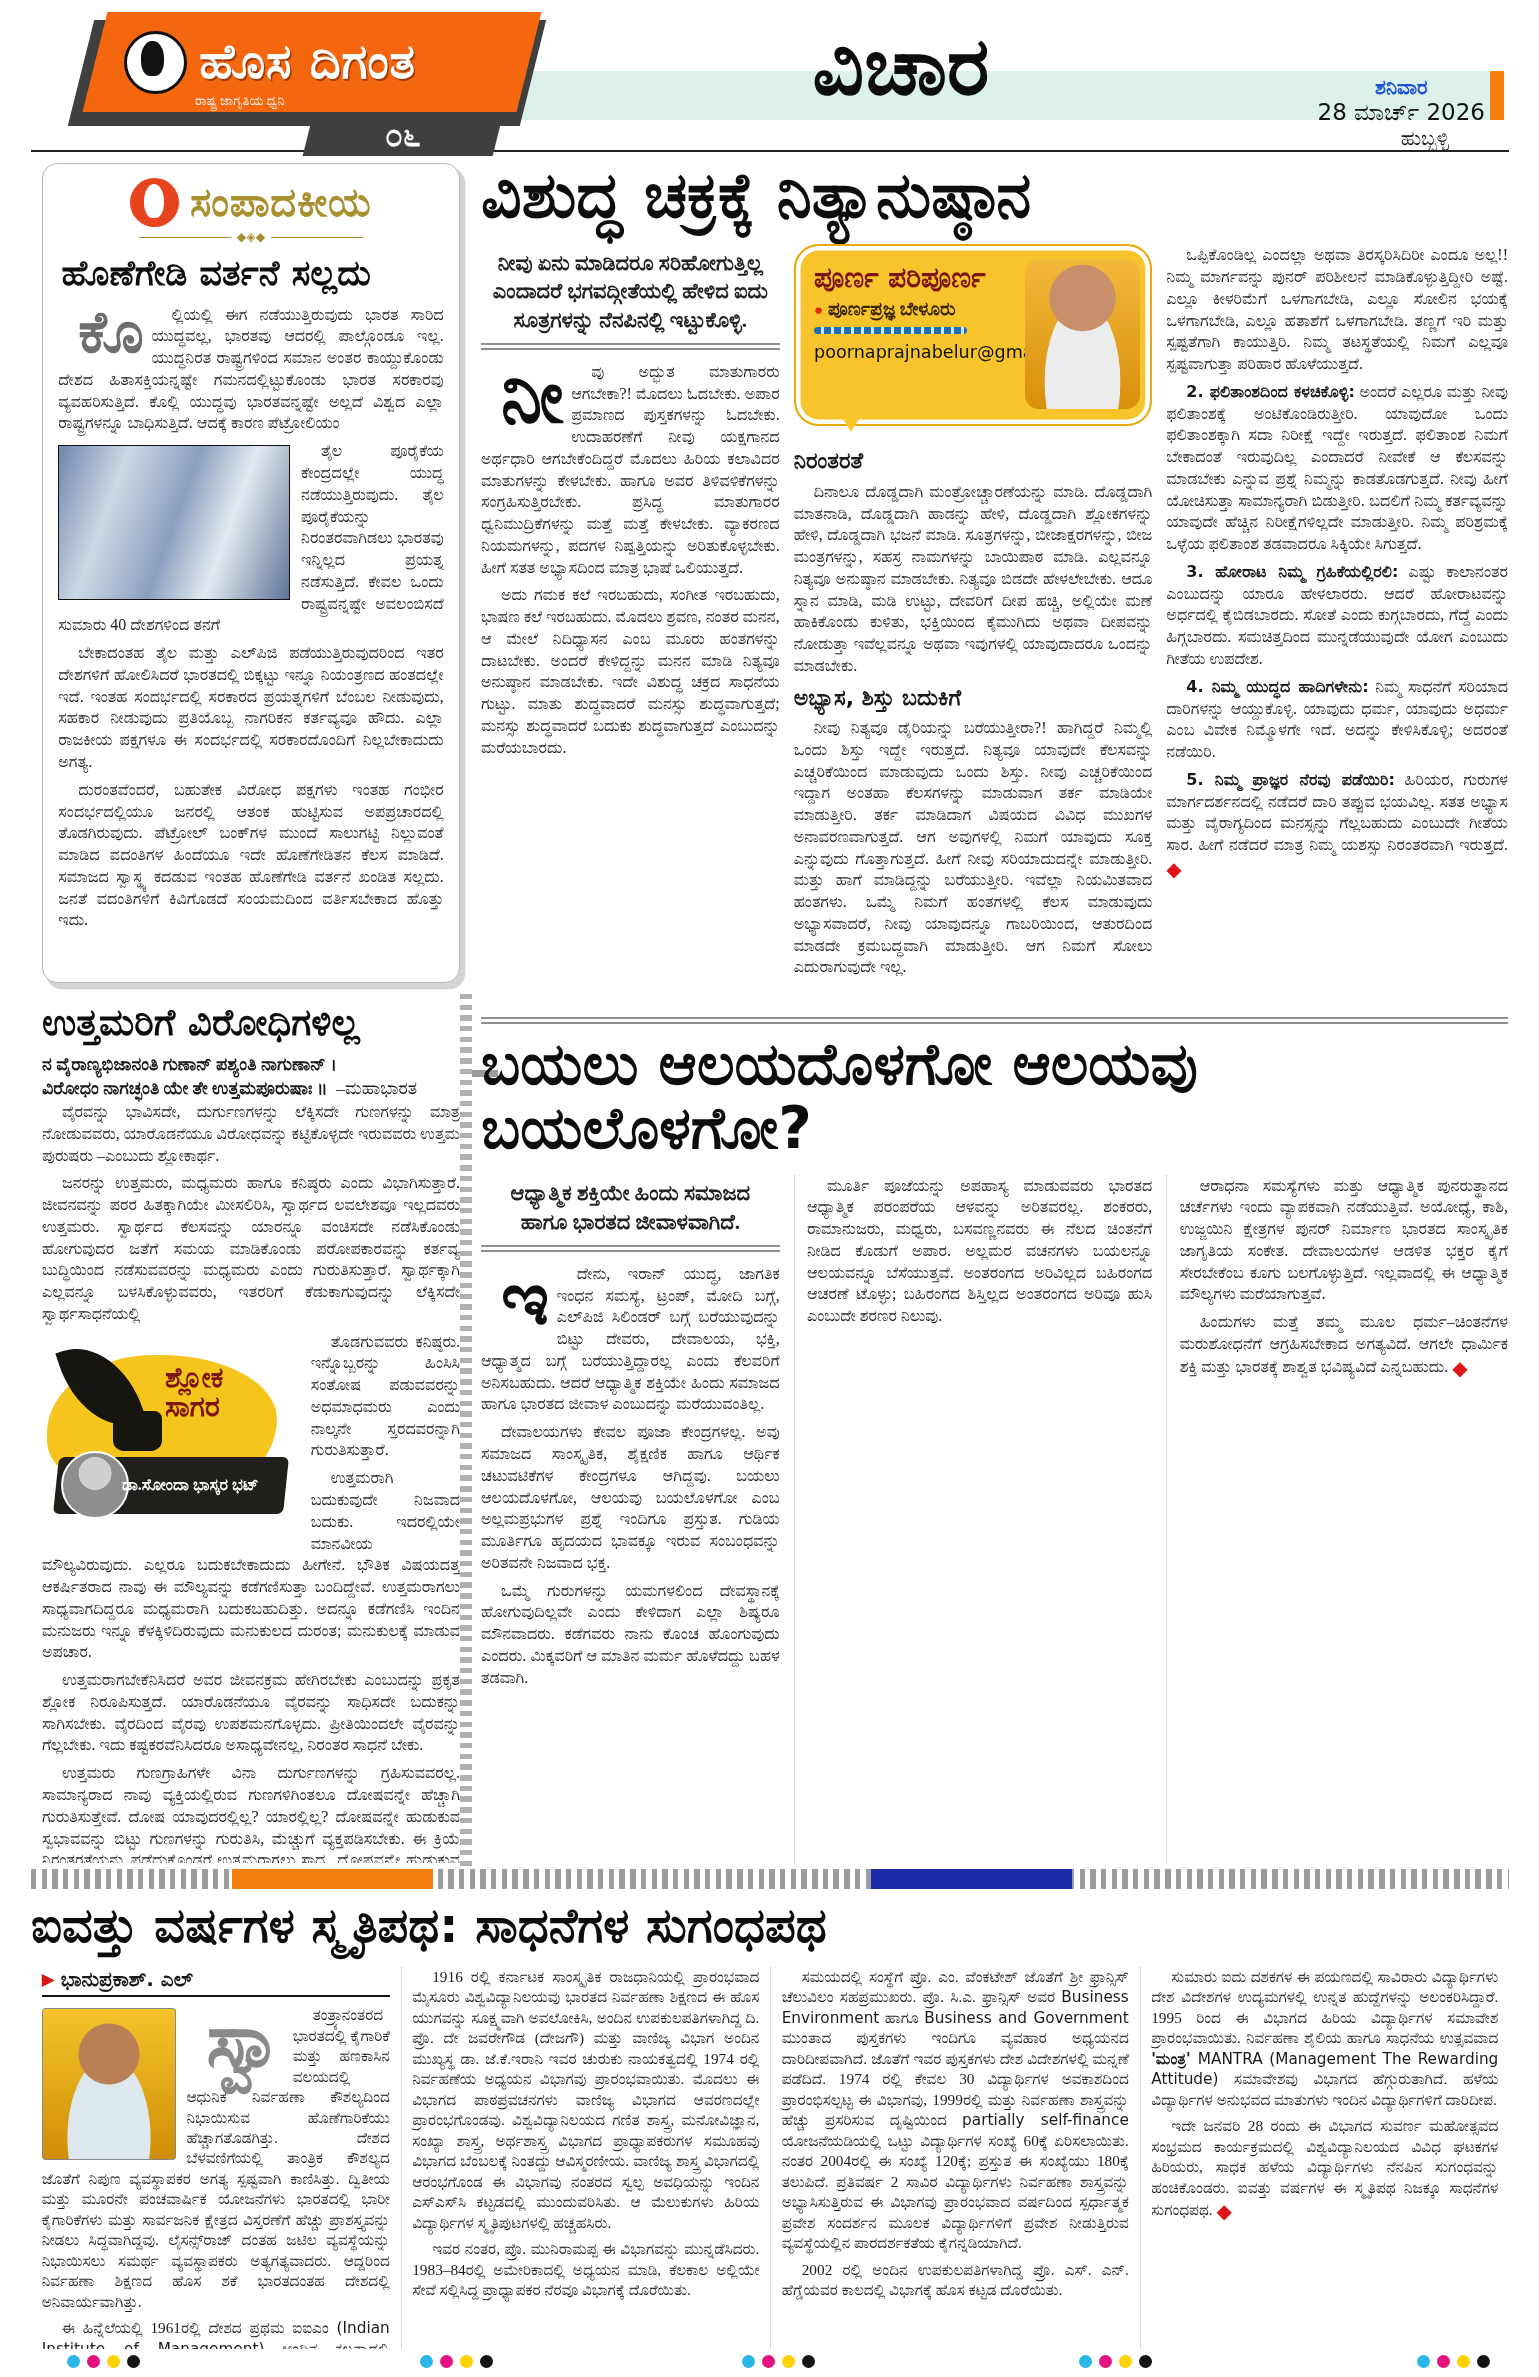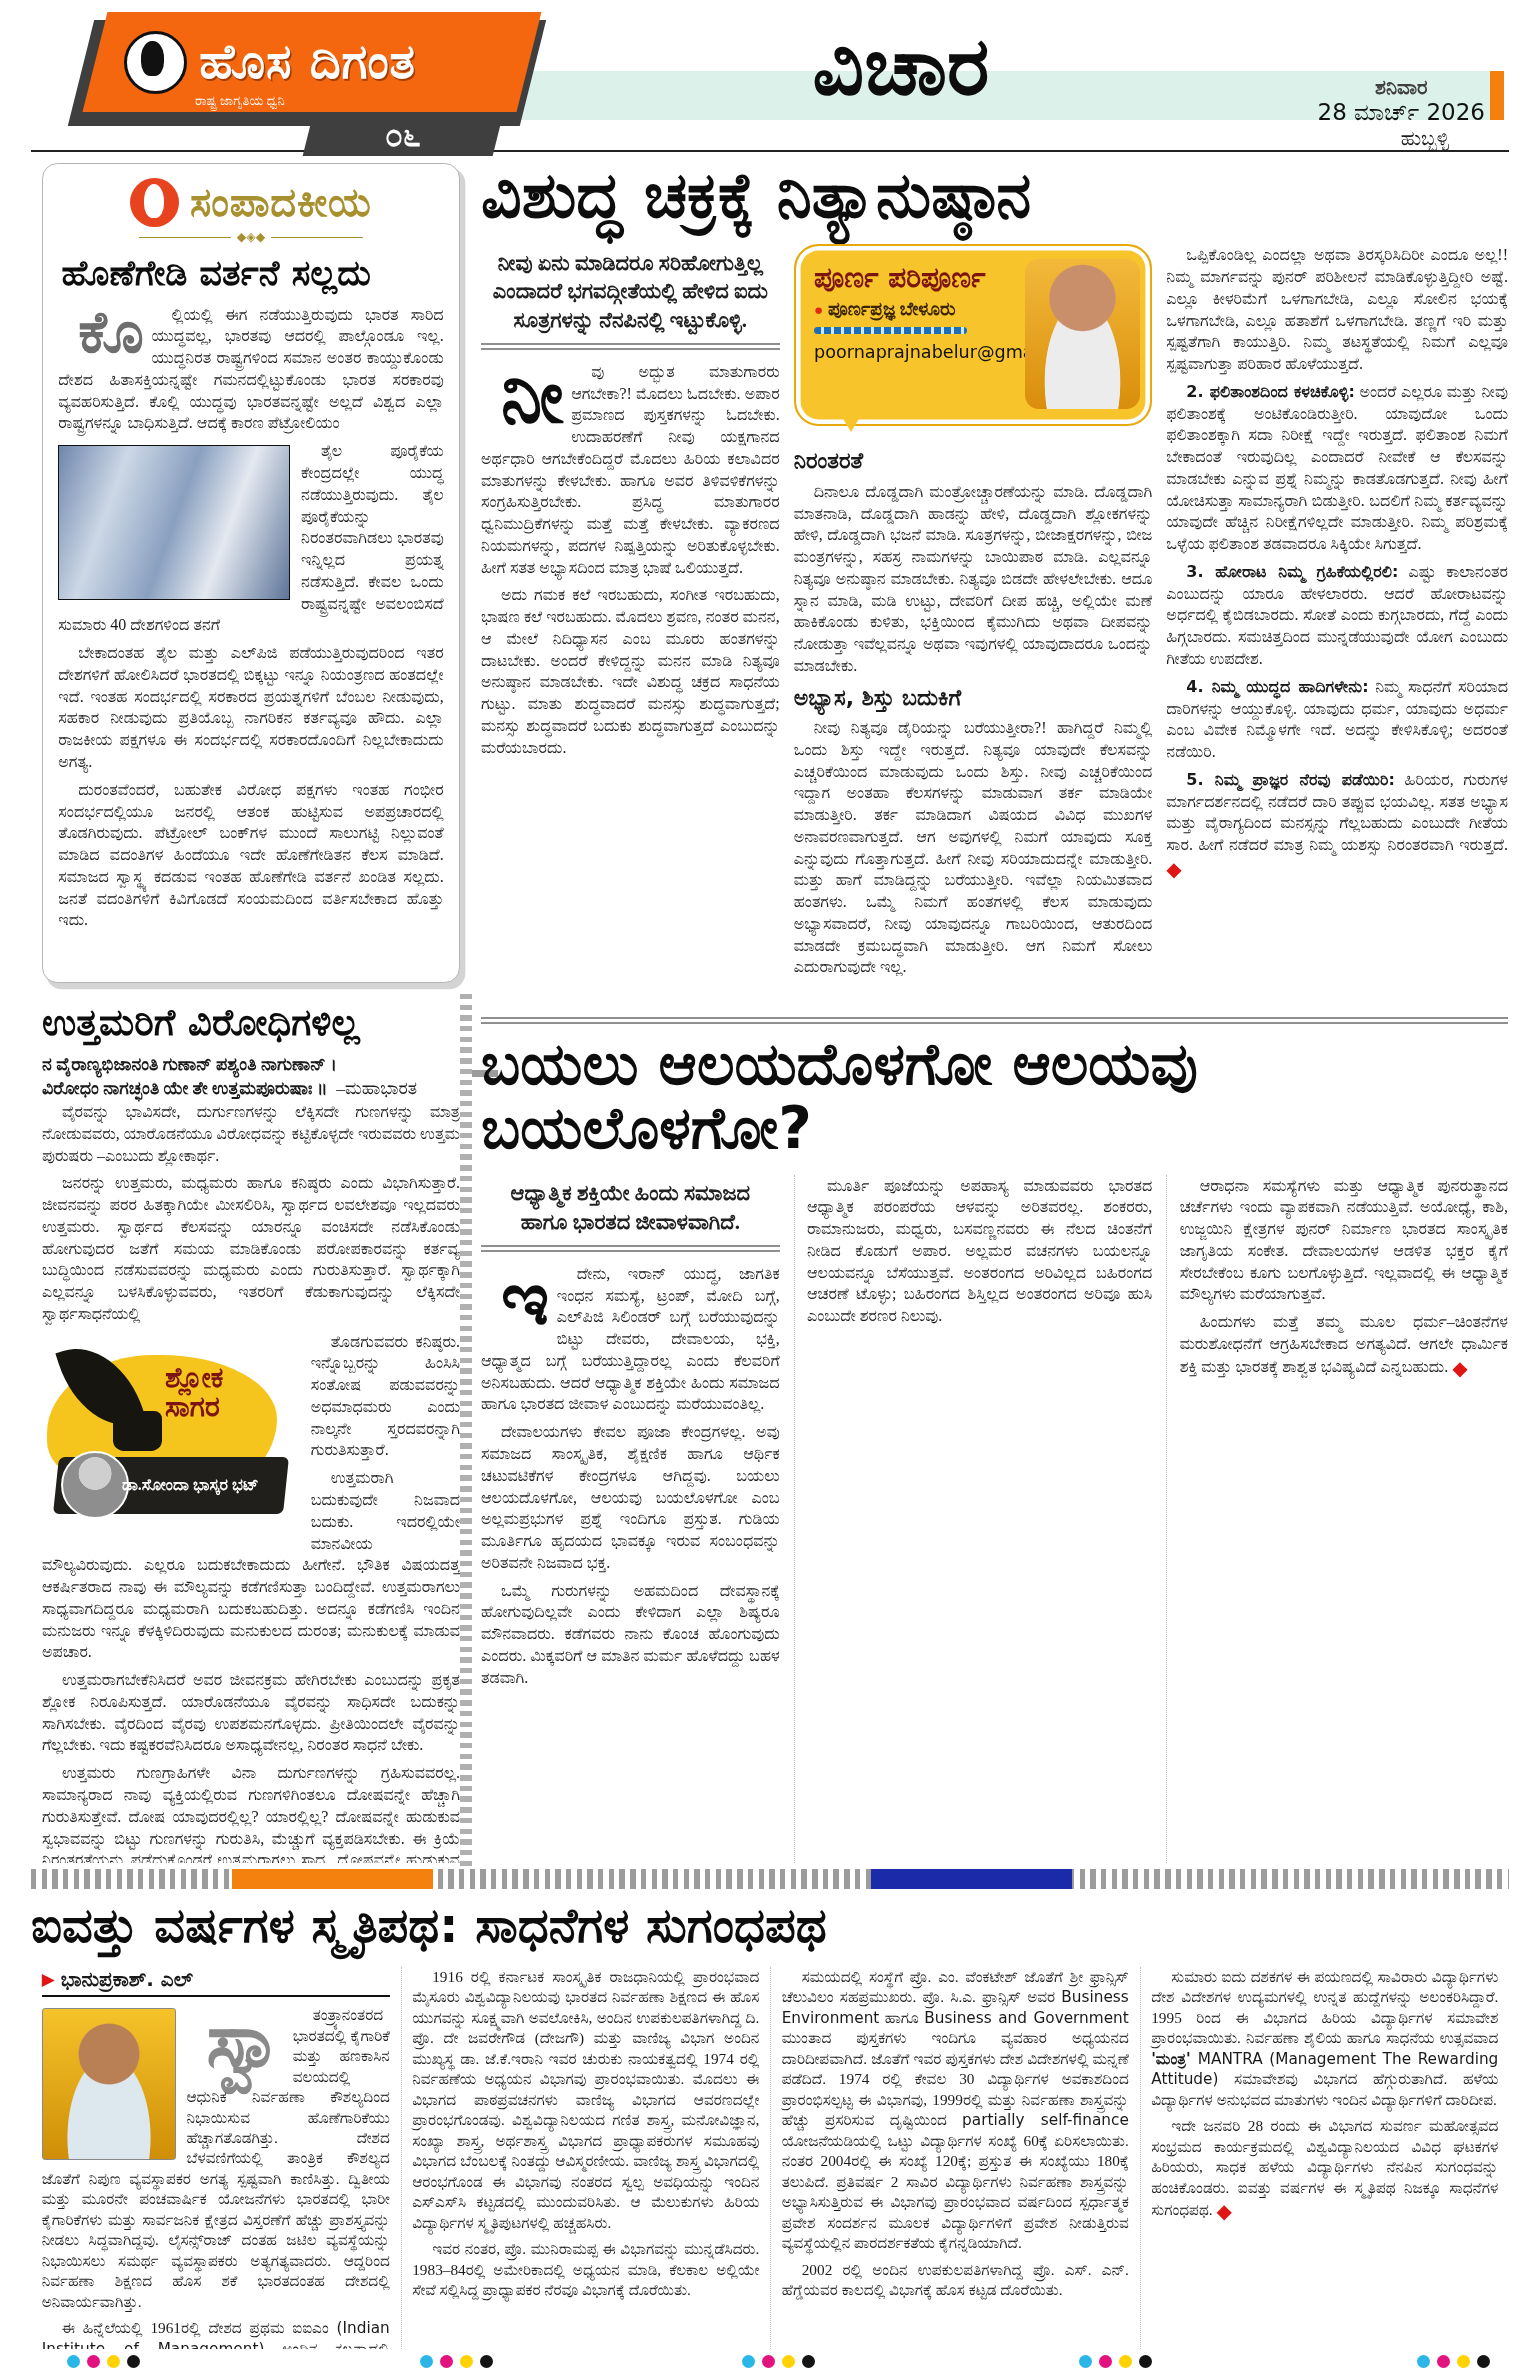--- a/index.html
+++ b/index.html
@@ -14,21 +14,21 @@
   .logo-circle::after{content:"";position:absolute;left:14px;top:7.7px;width:23px;height:35px;background:#111;border-radius:48% 48% 40% 40%;}
   .paper-name{color:#fff;font-size:48px;margin-left:12.3px;letter-spacing:0.8px;text-shadow:1.5px 1.5px 0 #a33c00;}
   .mast-tagline{position:absolute;left:100px;bottom:3.1px;color:#fff;font-size:13px;}
   .pagenum-para{position:absolute;left:308px;top:113px;width:190px;height:43px;background:#3f3f3f;transform:skewX(-14deg);z-index:3;
                 display:flex;align-items:center;justify-content:center;}
   .pagenum-para span{transform:skewX(14deg);color:#fff;font-size:32px;}
   .cyan-band{position:absolute;left:418px;top:71px;width:1073px;height:49px;background:#dcf1ea;}
   .orange-bar{position:absolute;left:1490px;top:71px;width:14px;height:49px;background:#f4810e;}
   .section-title{position:absolute;left:717px;top:23px;width:368px;text-align:center;font-size:80px;line-height:1.1;color:#0d0d0d;z-index:4;}
   .datebox{position:absolute;right:54px;top:75px;text-align:center;z-index:4;}
-  .day-red{color:#404040;font-size:20px;}
+  .day-red{color:#1d4ed8;font-size:20px;}
   .date-black{color:#111;font-size:23px;font-family:"DejaVu Sans",sans-serif;}
   .city{position:absolute;right:90px;top:127px;font-size:20px;z-index:4;}
   .top-rule{position:absolute;left:31px;top:150px;width:1478px;height:0;border-top:2.3px solid #222;}
   
   .edbox{position:absolute;left:42px;top:163px;width:418px;height:820px;border:1.5px solid #b5b5b5;border-radius:15.3px;
          box-shadow:4.6px 5.4px 0 0.8px #d4d4d4;padding:14px 15.3px;box-sizing:border-box;overflow:hidden;background:#fff;}
   .ed-head{display:flex;align-items:center;justify-content:center;gap:10.7px;}
   .ed-emblem{width:49px;height:49px;border-radius:50%;background:#e8431f;position:relative;flex:none;}
   .ed-emblem::after{content:"";position:absolute;left:14px;top:6.1px;width:20px;height:34px;background:#fff;border-radius:50% 50% 42% 42%;}
   .ed-label{font-size:40px;color:#a8902f;letter-spacing:0.8px;}
@@ -250,21 +250,21 @@
 
   <section class="art a2">
     <h1 class="art-headline hd">ಬಯಲು ಆಲಯದೊಳಗೋ ಆಲಯವು ಬಯಲೊಳಗೋ?</h1>
     <div class="cols">
       <div class="col c1">
         <div class="standfirst">ಆಧ್ಯಾತ್ಮಿಕ ಶಕ್ತಿಯೇ ಹಿಂದು ಸಮಾಜದ ಹಾಗೂ ಭಾರತದ ಜೀವಾಳವಾಗಿದೆ.</div>
         <div class="dbl-rule"></div>
         <div class="bodytext">
           <p><span class="big-drop">ಇ</span><span>ದೇನು, ಇರಾನ್ ಯುದ್ಧ, ಜಾಗತಿಕ ಇಂಧನ ಸಮಸ್ಯೆ, ಟ್ರಂಪ್, ಮೋದಿ ಬಗ್ಗೆ, ಎಲ್‌ಪಿಜಿ ಸಿಲಿಂಡರ್ ಬಗ್ಗೆ ಬರೆಯುವುದನ್ನು ಬಿಟ್ಟು ದೇವರು, ದೇವಾಲಯ, ಭಕ್ತಿ, ಆಧ್ಯಾತ್ಮದ ಬಗ್ಗೆ ಬರೆಯುತ್ತಿದ್ದಾರಲ್ಲ ಎಂದು ಕೆಲವರಿಗೆ ಅನಿಸಬಹುದು. ಆದರೆ ಆಧ್ಯಾತ್ಮಿಕ ಶಕ್ತಿಯೇ ಹಿಂದು ಸಮಾಜದ ಹಾಗೂ ಭಾರತದ ಜೀವಾಳ ಎಂಬುದನ್ನು ಮರೆಯುವಂತಿಲ್ಲ.</span></p>
           <p>ದೇವಾಲಯಗಳು ಕೇವಲ ಪೂಜಾ ಕೇಂದ್ರಗಳಲ್ಲ. ಅವು ಸಮಾಜದ ಸಾಂಸ್ಕೃತಿಕ, ಶೈಕ್ಷಣಿಕ ಹಾಗೂ ಆರ್ಥಿಕ ಚಟುವಟಿಕೆಗಳ ಕೇಂದ್ರಗಳೂ ಆಗಿದ್ದವು. ಬಯಲು ಆಲಯದೊಳಗೋ, ಆಲಯವು ಬಯಲೊಳಗೋ ಎಂಬ ಅಲ್ಲಮಪ್ರಭುಗಳ ಪ್ರಶ್ನೆ ಇಂದಿಗೂ ಪ್ರಸ್ತುತ. ಗುಡಿಯ ಮೂರ್ತಿಗೂ ಹೃದಯದ ಭಾವಕ್ಕೂ ಇರುವ ಸಂಬಂಧವನ್ನು ಅರಿತವನೇ ನಿಜವಾದ ಭಕ್ತ.</p>
-          <p>ಒಮ್ಮೆ ಗುರುಗಳನ್ನು ಅಹಮದಿಂದ ದೇವಸ್ಥಾನಕ್ಕೆ ಹೋಗುವುದಿಲ್ಲವೇ ಎಂದು ಕೇಳಿದಾಗ ಎಲ್ಲಾ ಶಿಷ್ಯರೂ ಮೌನವಾದರು. ಕಡೆಗವರು ನಾನು ಕೊಂಚ ಹೊಂಗುವುದು ಎಂದರು. ಮಿಕ್ಕವರಿಗೆ ಆ ಮಾತಿನ ಮರ್ಮ ಹೊಳೆದದ್ದು ಬಹಳ ತಡವಾಗಿ.</p>
+          <p>ಒಮ್ಮೆ ಗುರುಗಳನ್ನು ಯಮಗಳಲಿಂದ ದೇವಸ್ಥಾನಕ್ಕೆ ಹೋಗುವುದಿಲ್ಲವೇ ಎಂದು ಕೇಳಿದಾಗ ಎಲ್ಲಾ ಶಿಷ್ಯರೂ ಮೌನವಾದರು. ಕಡೆಗವರು ನಾನು ಕೊಂಚ ಹೊಂಗುವುದು ಎಂದರು. ಮಿಕ್ಕವರಿಗೆ ಆ ಮಾತಿನ ಮರ್ಮ ಹೊಳೆದದ್ದು ಬಹಳ ತಡವಾಗಿ.</p>
         </div>
       </div>
       <div class="col c2">
         <div class="bodytext">
           <p>ಮೂರ್ತಿ ಪೂಜೆಯನ್ನು ಅಪಹಾಸ್ಯ ಮಾಡುವವರು ಭಾರತದ ಆಧ್ಯಾತ್ಮಿಕ ಪರಂಪರೆಯ ಆಳವನ್ನು ಅರಿತವರಲ್ಲ. ಶಂಕರರು, ರಾಮಾನುಜರು, ಮಧ್ವರು, ಬಸವಣ್ಣನವರು ಈ ನೆಲದ ಚಿಂತನೆಗೆ ನೀಡಿದ ಕೊಡುಗೆ ಅಪಾರ. ಅಲ್ಲಮರ ವಚನಗಳು ಬಯಲನ್ನೂ ಆಲಯವನ್ನೂ ಬೆಸೆಯುತ್ತವೆ. ಅಂತರಂಗದ ಅರಿವಿಲ್ಲದ ಬಹಿರಂಗದ ಆಚರಣೆ ಟೊಳ್ಳು; ಬಹಿರಂಗದ ಶಿಸ್ತಿಲ್ಲದ ಅಂತರಂಗದ ಅರಿವೂ ಹುಸಿ ಎಂಬುದೇ ಶರಣರ ನಿಲುವು.</p>
         </div>
       </div>
       <div class="col c3">
         <div class="bodytext">
           <p>ಆರಾಧನಾ ಸಮಸ್ಯೆಗಳು ಮತ್ತು ಆಧ್ಯಾತ್ಮಿಕ ಪುನರುತ್ಥಾನದ ಚರ್ಚೆಗಳು ಇಂದು ವ್ಯಾಪಕವಾಗಿ ನಡೆಯುತ್ತಿವೆ. ಅಯೋಧ್ಯೆ, ಕಾಶಿ, ಉಜ್ಜಯಿನಿ ಕ್ಷೇತ್ರಗಳ ಪುನರ್ ನಿರ್ಮಾಣ ಭಾರತದ ಸಾಂಸ್ಕೃತಿಕ ಜಾಗೃತಿಯ ಸಂಕೇತ. ದೇವಾಲಯಗಳ ಆಡಳಿತ ಭಕ್ತರ ಕೈಗೆ ಸೇರಬೇಕೆಂಬ ಕೂಗು ಬಲಗೊಳ್ಳುತ್ತಿದೆ. ಇಲ್ಲವಾದಲ್ಲಿ ಈ ಆಧ್ಯಾತ್ಮಿಕ ಮೌಲ್ಯಗಳು ಮರೆಯಾಗುತ್ತವೆ.</p>

